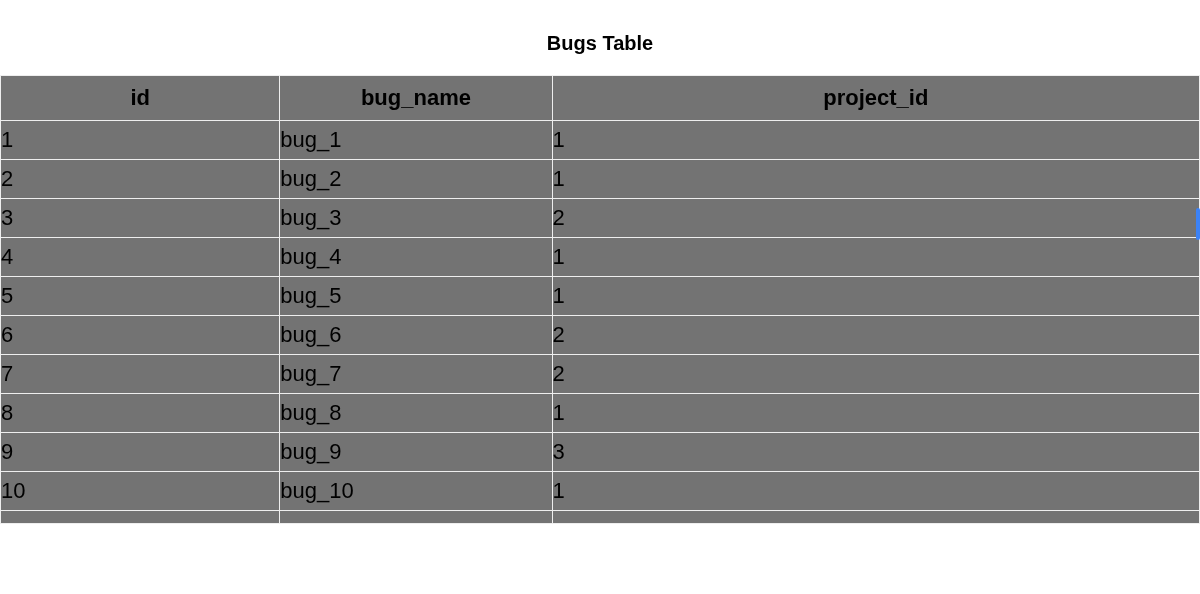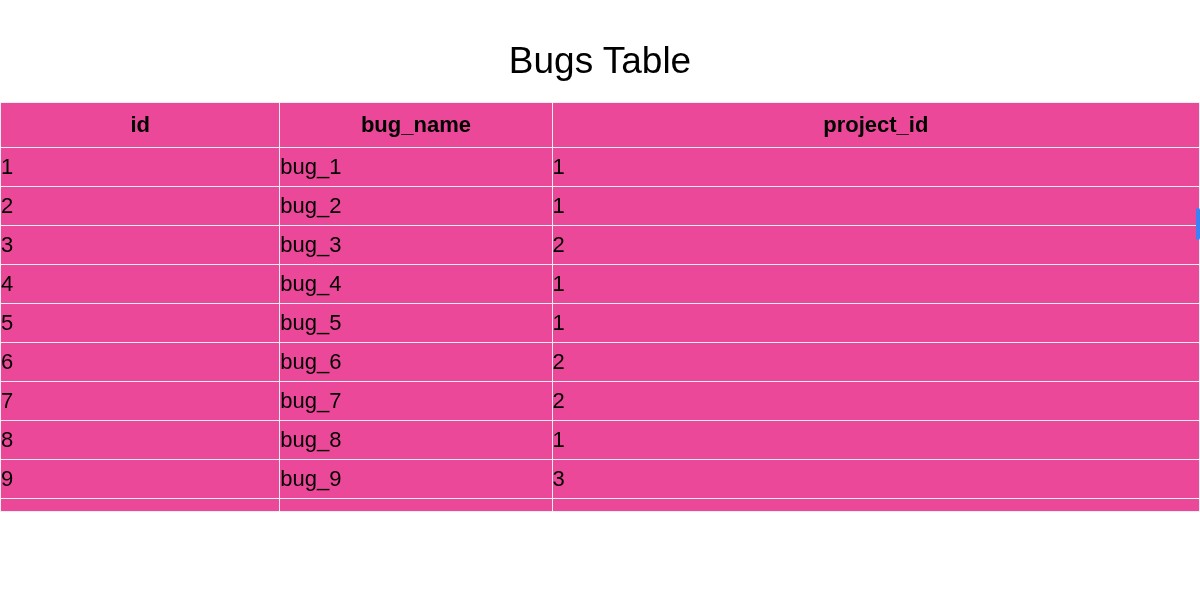--- a/index.html
+++ b/index.html
@@ -10,39 +10,39 @@
     body {
       font-family: Arial, Helvetica, sans-serif;
       background: #ffffff;
       width: 1200px;
       height: 594px;
       overflow: hidden;
       position: relative;
     }
     .title {
       text-align: center;
-      font-size: 37px;
-      font-weight: normal;
+      font-size: 20px;
+      font-weight: bold;
       color: #000;
-      padding: 40px 0 20px 0;
+      padding: 32px 0 20px 0;
     }
     table {
       width: 100%;
       border-collapse: collapse;
       table-layout: fixed;
     }
     col.col-id { width: 23.3%; }
     col.col-name { width: 22.7%; }
     col.col-proj { width: 54%; }
     th, td {
       font-size: 22px;
       color: #000;
       border: 1px solid #eeeeee;
       padding: 6px 0;
-      background: #ec4899;
+      background: #737373;
     }
     th {
       font-weight: bold;
       font-size: 22px;
       padding: 9px 0;
     }
     td {
       font-weight: normal;
     }
     .scroll-indicator {
@@ -113,20 +113,25 @@
       <td>8</td>
       <td>bug_8</td>
       <td>1</td>
     </tr>
     <tr>
       <td>9</td>
       <td>bug_9</td>
       <td>3</td>
     </tr>
     <tr>
+      <td>10</td>
+      <td>bug_10</td>
+      <td>1</td>
+    </tr>
+    <tr>
       <td></td>
       <td></td>
       <td></td>
     </tr>
   </tbody>
 </table>
 
 <div class="scroll-indicator"></div>
 
 </body></html>

